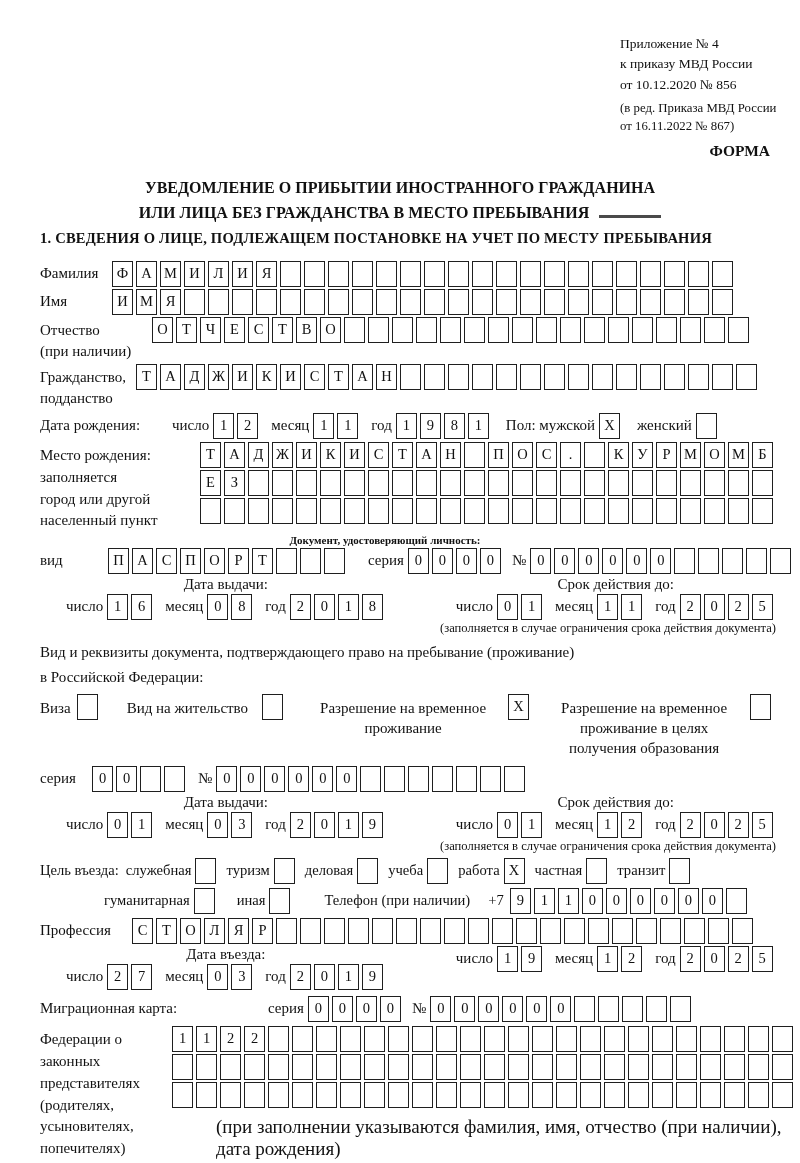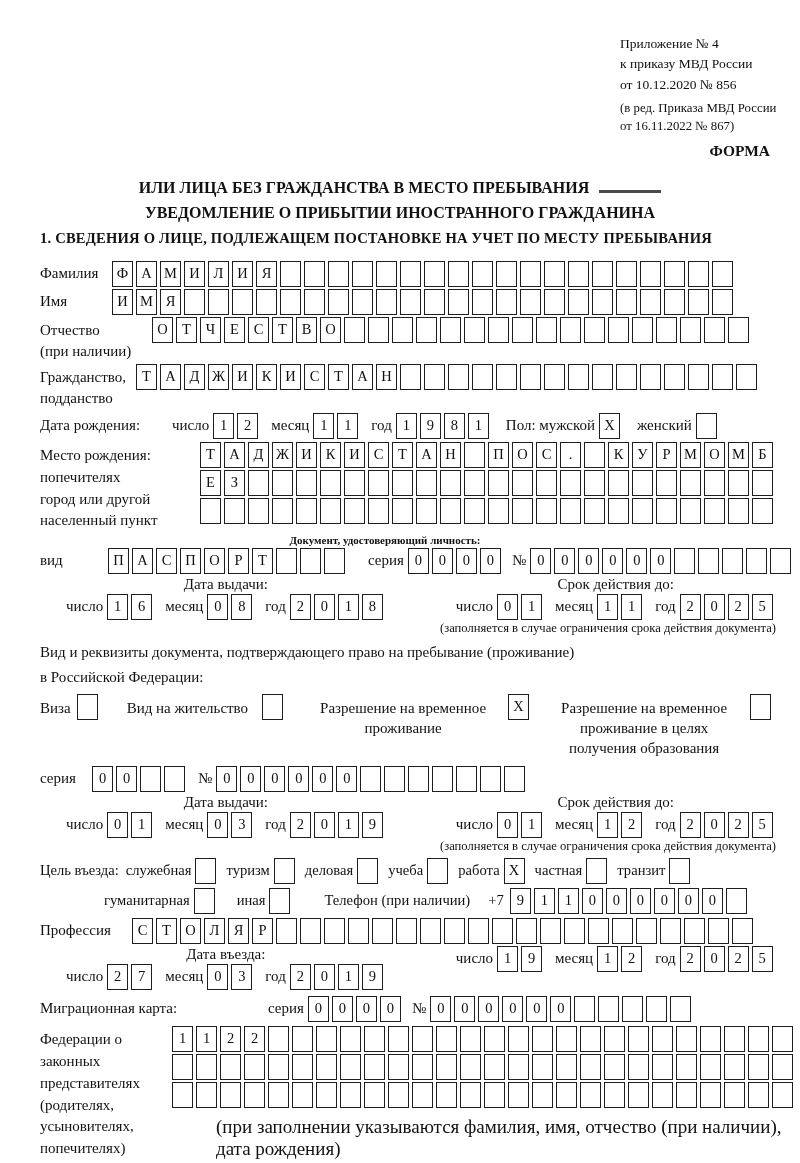--- a/index.html
+++ b/index.html
@@ -62,22 +62,22 @@
       <div>Приложение № 4</div>
       <div>к приказу МВД России</div>
       <div>от 10.12.2020 № 856</div>
       <div class="sub">
         <div>(в ред. Приказа МВД России</div>
         <div>от 16.11.2022 № 867)</div>
       </div>
     </div>
     <div class="forma">ФОРМА</div>
     <div class="title">
+      <div>УВЕДОМЛЕНИЕ О ПРИБЫТИИ ИНОСТРАННОГО ГРАЖДАНИНА</div>
       <div><span>ИЛИ ЛИЦА БЕЗ ГРАЖДАНСТВА В МЕСТО ПРЕБЫВАНИЯ</span><span class="blank"></span></div>
-      <div>УВЕДОМЛЕНИЕ О ПРИБЫТИИ ИНОСТРАННОГО ГРАЖДАНИНА</div>
     </div>
   </div>
 
   <div class="section-heading">1. СВЕДЕНИЯ О ЛИЦЕ, ПОДЛЕЖАЩЕМ ПОСТАНОВКЕ НА УЧЕТ ПО МЕСТУ ПРЕБЫВАНИЯ</div>
 
   <div class="frow">
     <span class="flabel" style="width:72px">Фамилия</span>
     <span class="cells">
         <span class="cell">Ф</span>
         <span class="cell">А</span>
@@ -234,21 +234,21 @@
       </span>
     <span class="dlabel gap2">женский</span>
     <span class="cells">
         <span class="cell"></span>
       </span>
   </div>
 
   <div class="mrow" style="margin-top:3px">
     <span class="mlabel" style="width:160px">
       <div>Место рождения:</div>
-      <div>попечителях</div>
+      <div>заполняется</div>
       <div>город или другой</div>
       <div>населенный пункт</div>
     </span>
     <span class="mrows">
       <span class="cells">
           <span class="cell">Т</span>
           <span class="cell">А</span>
           <span class="cell">Д</span>
           <span class="cell">Ж</span>
           <span class="cell">И</span>

